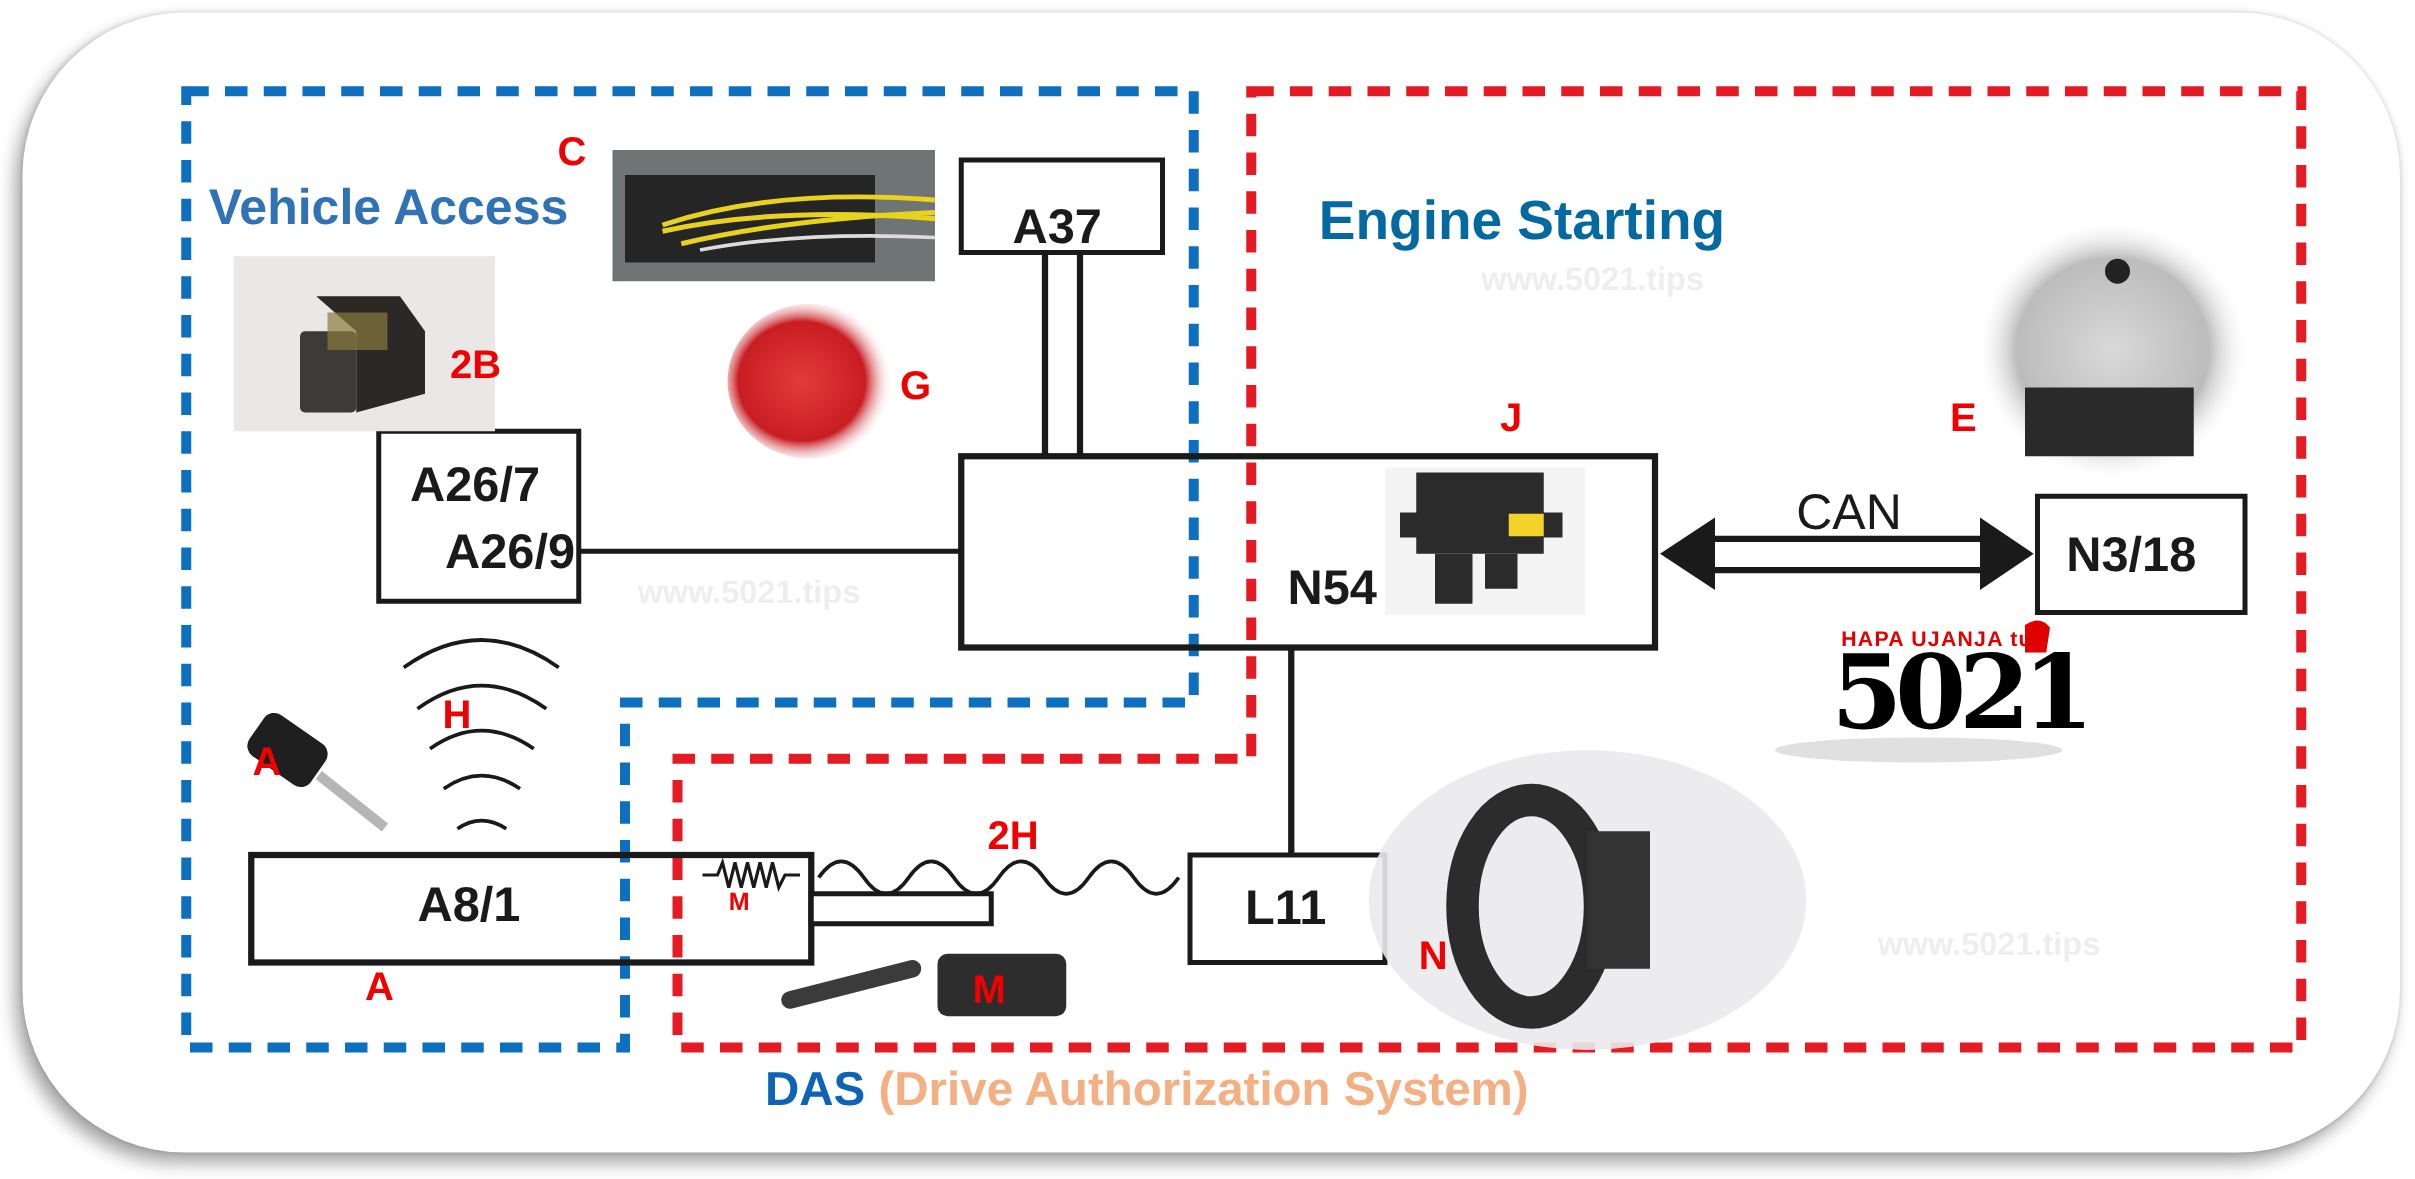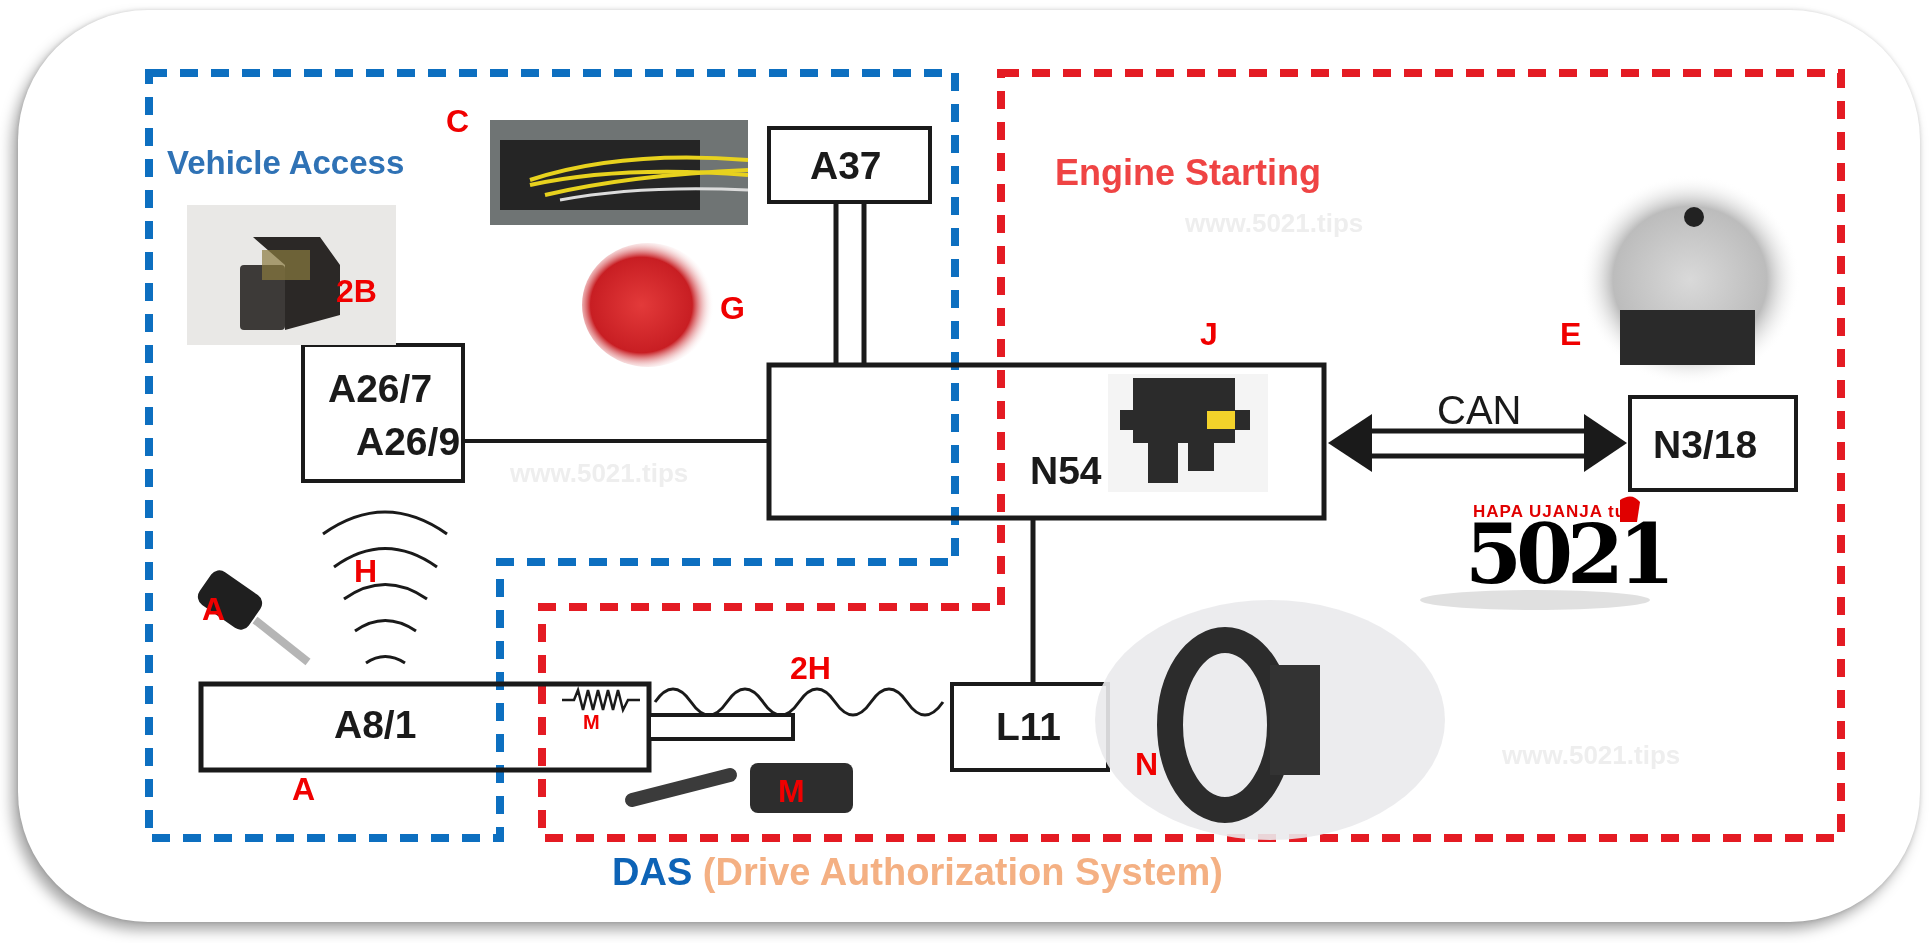--- a/index.html
+++ b/index.html
@@ -8,22 +8,22 @@
     background: #ffffff;
     font-family: "Liberation Sans", "DejaVu Sans", sans-serif;
   }
   .card {
     position: absolute; left: 18px; top: 10px; width: 1902px; height: 912px;
     background: #ffffff; border-radius: 130px;
     box-shadow: -6px 8px 14px rgba(0,0,0,0.35), 0 0 4px rgba(0,0,0,0.15);
   }
   svg.diagram { position: absolute; left: 0; top: 0; }
   .lbl { position: absolute; white-space: nowrap; line-height: 1; }
-  .title-blue { color: #2f72b5; font-weight: bold; font-size: 33px; }
-  .title-red { color: #ef4444; font-weight: bold; font-size: 36px; }
+  .title-blue { color: #2f72b5; font-weight: bold; font-size: 40px; }
+  .title-red { color: #0369a1; font-weight: bold; font-size: 44px; }
   .code { color: #1a1a1a; font-weight: bold; font-size: 39px; }
   .tag { color: #f00000; font-weight: bold; font-size: 32px; }
   .tag-sm { color: #f00000; font-weight: bold; font-size: 20px; }
   .wm { color: #eeeeee; font-weight: bold; font-size: 26px; }
   .can { color: #1a1a1a; font-size: 40px; }
   .das { font-weight: bold; font-size: 38px; }
   .das .d1 { color: #0d63b6; }
   .das .d2 { color: #f4b083; }
   .logo-top { color: #e00000; font-weight: bold; font-size: 17px; letter-spacing: 1px; }
   .logo-num { color: #000; font-weight: bold; font-size: 82px; font-family: "DejaVu Serif", serif; letter-spacing: -6px; }
@@ -137,31 +137,31 @@
   <line x1="632" y1="800" x2="730" y2="775" stroke="#3b3b3b" stroke-width="14" stroke-linecap="round"></line>
   <rect x="750" y="763" width="103" height="50" rx="8" fill="#2d2d2d"></rect>
 
   <ellipse cx="1535" cy="600" rx="115" ry="10" fill="#cccccc" opacity="0.6"></ellipse>
   <path d="M1620 500 q12 -8 20 2 l-3 20 l-17 0 z" fill="#e00000"></path>
 </svg>
 
 <div class="lbl title-blue" style="left:167px; top:146px;">Vehicle Access</div>
 <div class="lbl title-red" style="left:1055px; top:155px;">Engine Starting</div>
 
-<div class="lbl code" style="left:810px; top:146px;">A37</div>
+<div class="lbl code" style="left:810px; top:162px;">A37</div>
 <div class="lbl code" style="left:328px; top:369px;">A26/7</div>
 <div class="lbl code" style="left:328px; top:422px;margin-left:28px;">A26/9</div>
 <div class="lbl code" style="left:1030px; top:427px;margin-top:24px;">N54</div>
 <div class="lbl code" style="left:1653px; top:425px;">N3/18</div>
 <div class="lbl code" style="left:334px; top:705px;">A8/1</div>
 <div class="lbl code" style="left:996px; top:707px;">L11</div>
 <div class="lbl can" style="left:1437px; top:390px;">CAN</div>
 
 <div class="lbl tag" style="left:446px; top:105px;">C</div>
-<div class="lbl tag" style="left:336px; top:275px;">2B</div>
+<div class="lbl tag" style="left:360px; top:275px;">2B</div>
 <div class="lbl tag" style="left:720px; top:292px;">G</div>
 <div class="lbl tag" style="left:1200px; top:318px;">J</div>
 <div class="lbl tag" style="left:1560px; top:318px;">E</div>
 <div class="lbl tag" style="left:354px; top:555px;">H</div>
 <div class="lbl tag" style="left:202px; top:593px;">A</div>
 <div class="lbl tag" style="left:292px; top:773px;">A</div>
 <div class="lbl tag-sm" style="left:583px; top:712px;">M</div>
 <div class="lbl tag" style="left:778px; top:775px;">M</div>
 <div class="lbl tag" style="left:790px; top:652px;">2H</div>
 <div class="lbl tag" style="left:1135px; top:748px;">N</div>

